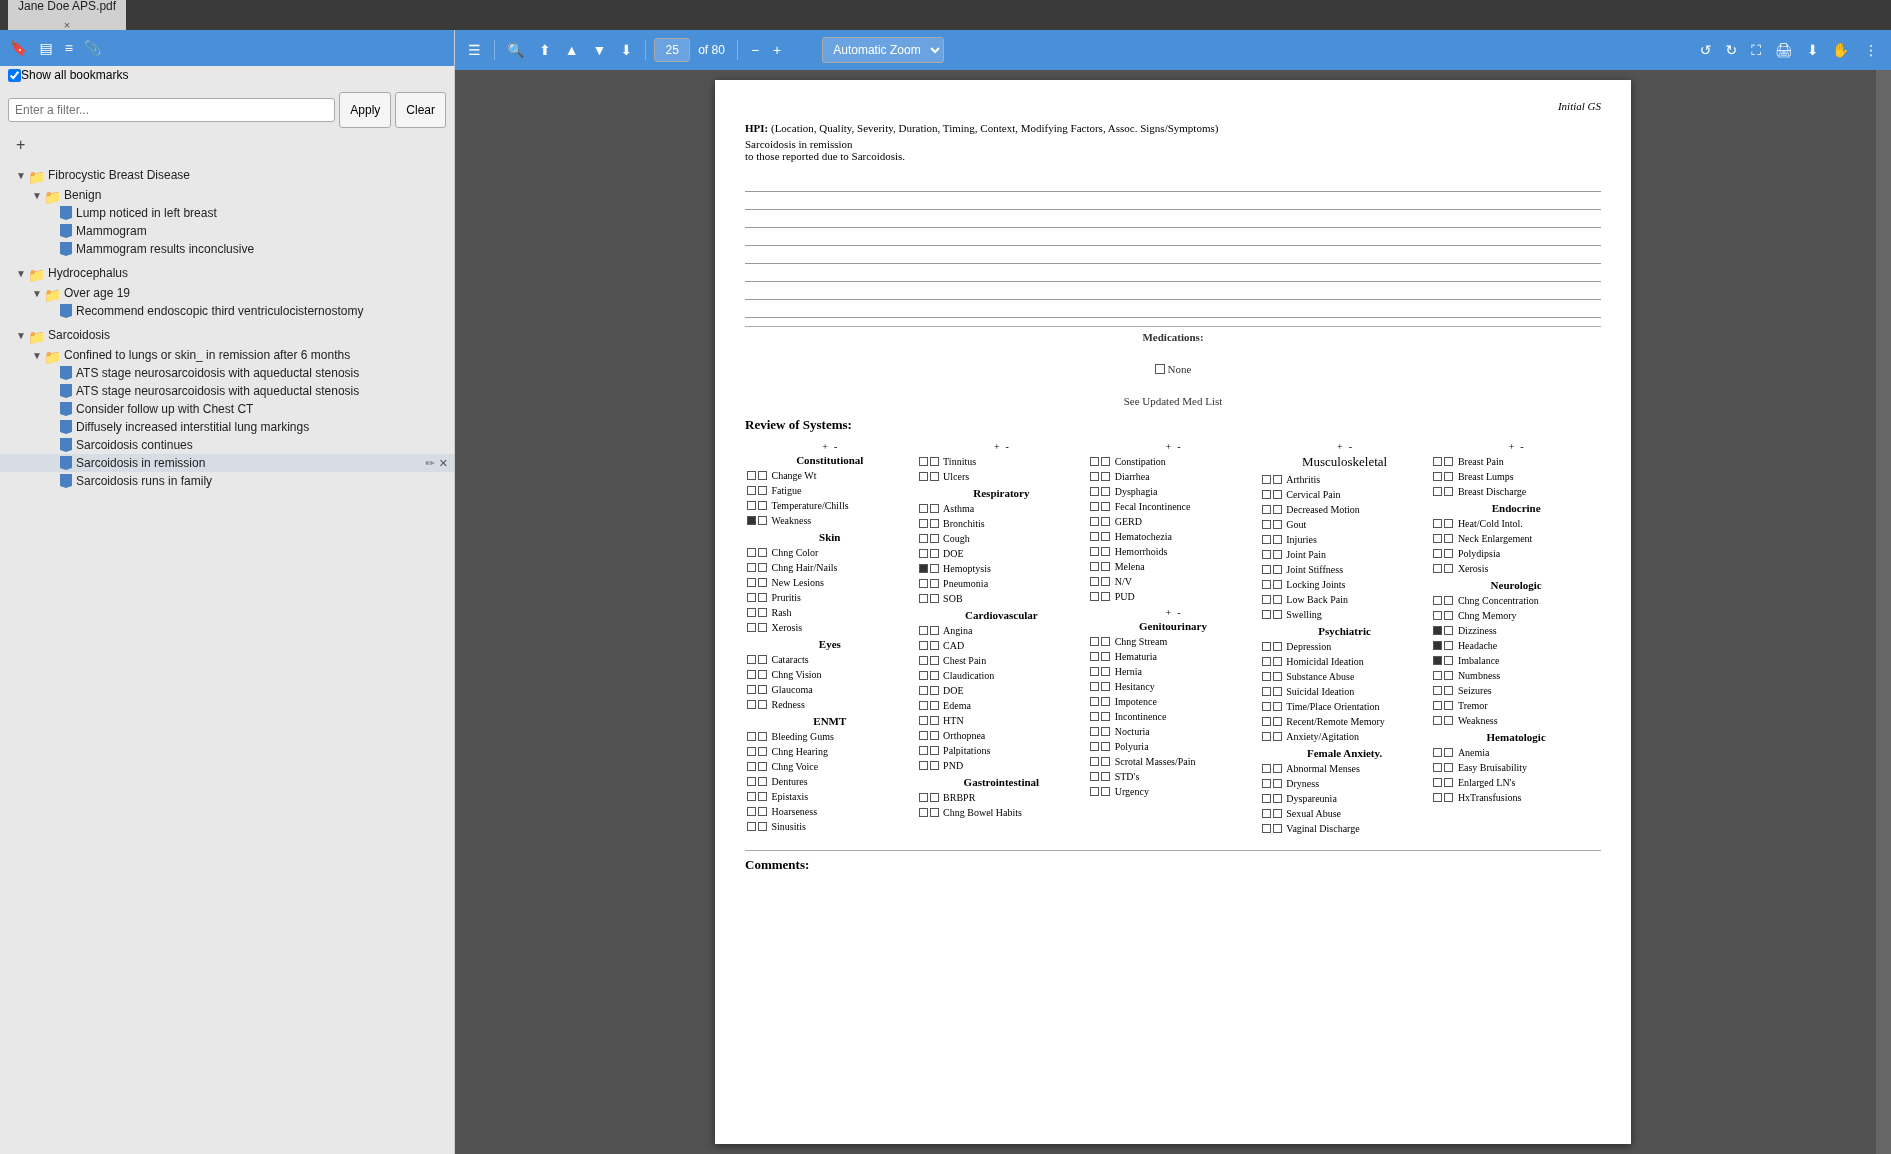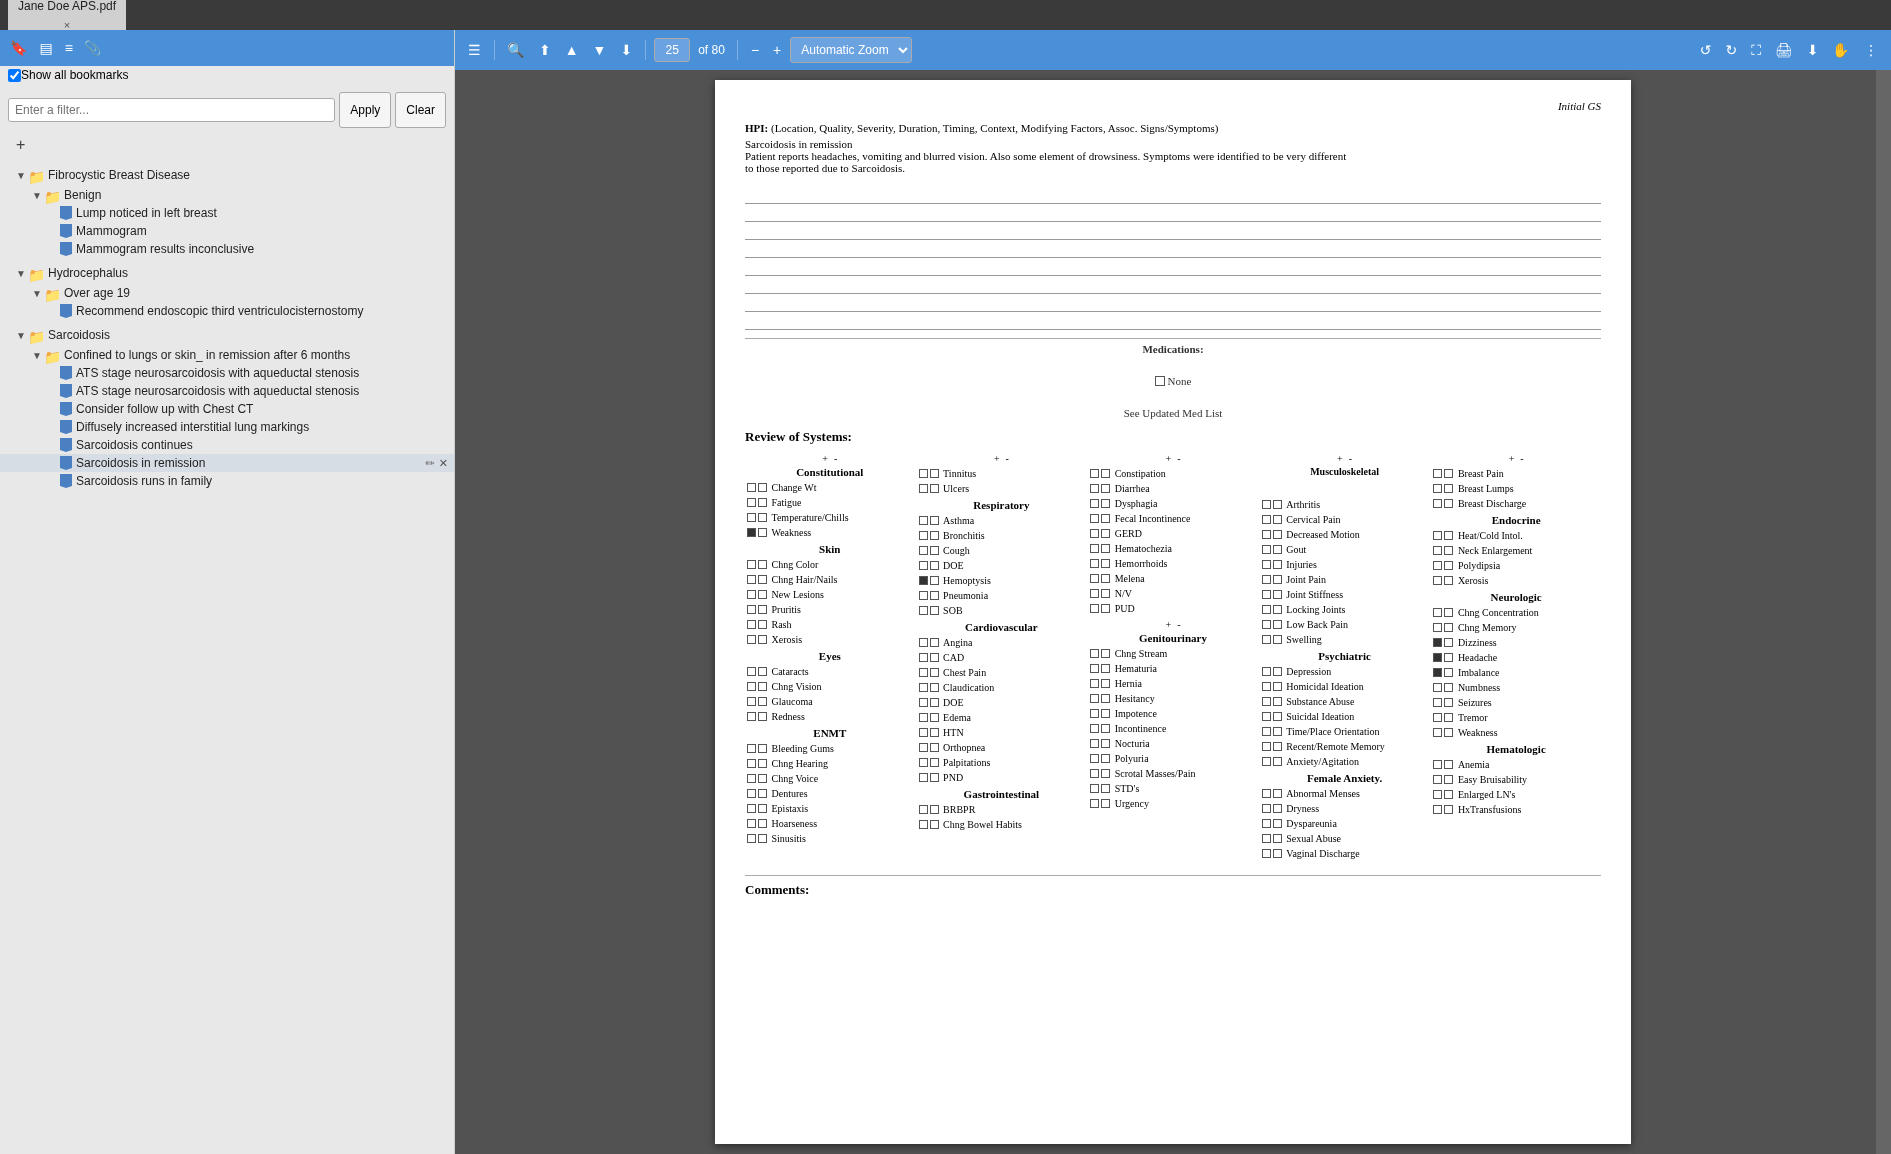--- a/index.html
+++ b/index.html
@@ -203,20 +203,21 @@
     }
     .zoom-select {
       height: 26px;
       border: 1px solid #aaa;
       border-radius: 3px;
       background: #6aa3e0;
       color: white;
       font-size: 12px;
       padding: 0 6px;
       cursor: pointer;
+      margin-left: 32px;
     }
 
     .pdf-content-area {
       flex: 1;
       overflow-y: auto;
       overflow-x: auto;
       display: flex;
       justify-content: center;
       padding: 10px 0;
       position: relative;
@@ -495,21 +496,20 @@
       <div class="pdf-page">
 
         <div class="pdf-header-line">
           <span>Initial GS</span>
         </div>
 
         <div class="hpi-section">
           <span class="hpi-label">HPI:</span>
           <span>(Location, Quality, Severity, Duration, Timing, Context, Modifying Factors, Assoc. Signs/Symptoms)</span>
           <div style="margin-top:4px;">Sarcoidosis in remission</div>
-          <div>Patient reports headaches, vomiting and blurred vision. Also some element of drowsiness. Symptoms were identified to be very different</div>
           <div>to those reported due to Sarcoidosis.</div>
         </div>
 
         <div class="lines-area">
           <div class="blank-line"></div>
           <div class="blank-line"></div>
           <div class="blank-line"></div>
           <div class="blank-line"></div>
           <div class="blank-line"></div>
           <div class="blank-line"></div>
@@ -624,21 +624,21 @@
               <div class="ros-item"><span class="cb"></span><span class="cb"></span>&nbsp;Scrotal Masses/Pain</div>
               <div class="ros-item"><span class="cb"></span><span class="cb"></span>&nbsp;STD's</div>
               <div class="ros-item"><span class="cb"></span><span class="cb"></span>&nbsp;Urgency</div>
             </div>
 
             <div style="flex:1; padding: 0 2px;">
               <div style="display:flex; justify-content:center; gap:6px; margin-bottom:2px;">
                 <span>+</span>
                 <span>-</span>
               </div>
-              <div style="font-weight:bold; text-align:center; font-size:10px; margin-bottom:20px;">Musculoskeletal</div>
+              <div style="font-weight:normal; text-align:center; font-size:13px; margin-bottom:2px;">Musculoskeletal</div>
               <div class="ros-item"><span class="cb"></span><span class="cb"></span>&nbsp;Arthritis</div>
               <div class="ros-item"><span class="cb"></span><span class="cb"></span>&nbsp;Cervical Pain</div>
               <div class="ros-item"><span class="cb"></span><span class="cb"></span>&nbsp;Decreased Motion</div>
               <div class="ros-item"><span class="cb"></span><span class="cb"></span>&nbsp;Gout</div>
               <div class="ros-item"><span class="cb"></span><span class="cb"></span>&nbsp;Injuries</div>
               <div class="ros-item"><span class="cb"></span><span class="cb"></span>&nbsp;Joint Pain</div>
               <div class="ros-item"><span class="cb"></span><span class="cb"></span>&nbsp;Joint Stiffness</div>
               <div class="ros-item"><span class="cb"></span><span class="cb"></span>&nbsp;Locking Joints</div>
               <div class="ros-item"><span class="cb"></span><span class="cb"></span>&nbsp;Low Back Pain</div>
               <div class="ros-item"><span class="cb"></span><span class="cb"></span>&nbsp;Swelling</div>

